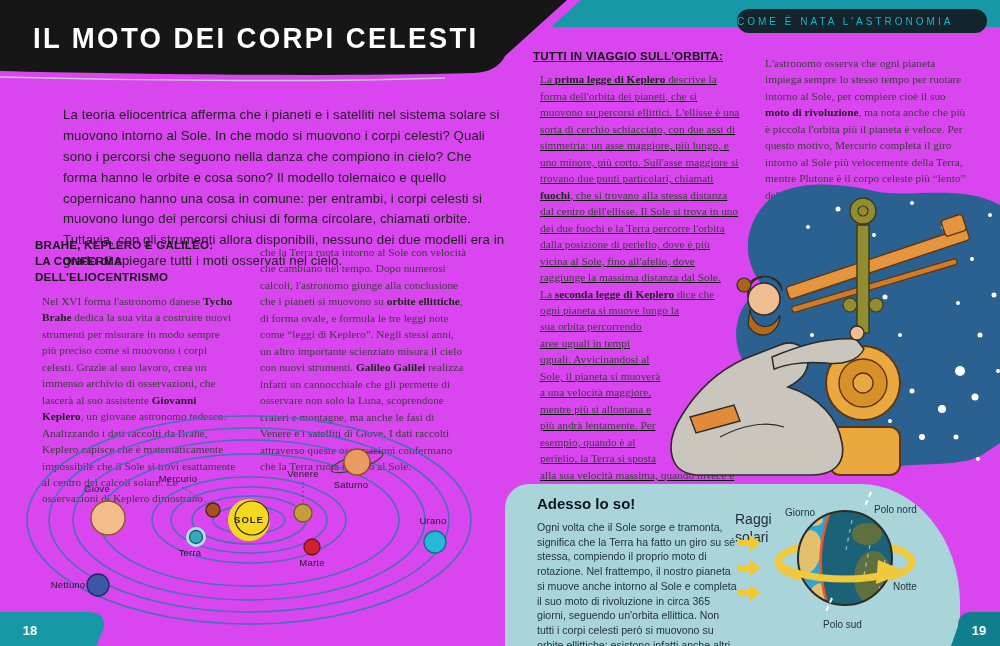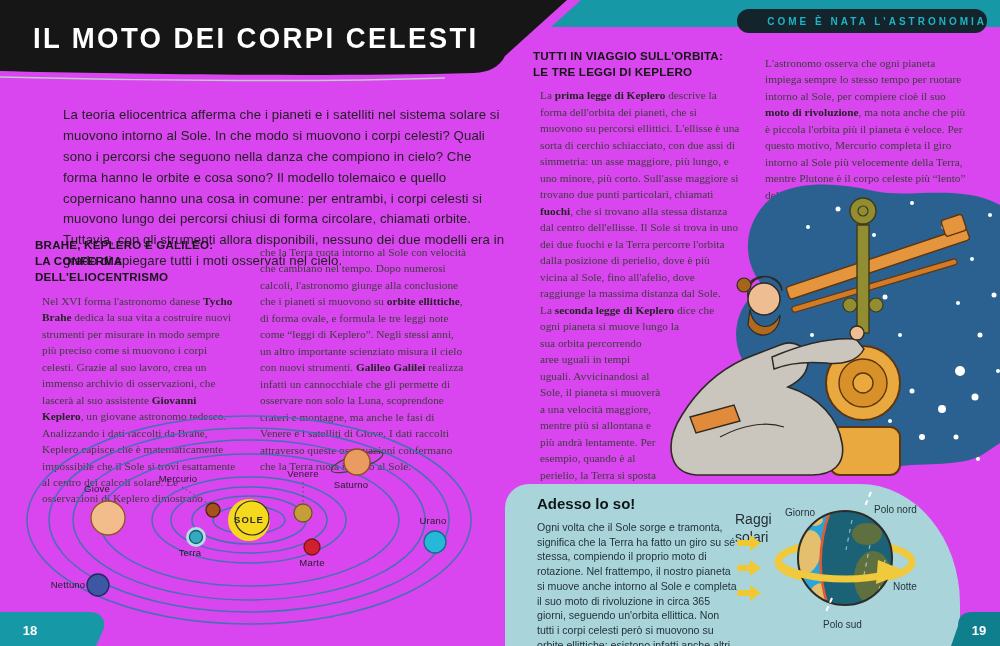--- a/index.html
+++ b/index.html
@@ -6,34 +6,34 @@
   .spread{position:relative;width:1000px;height:646px;background:#d946ef;overflow:hidden;
           font-family:"Liberation Sans",sans-serif;}
   svg text{font-family:"Liberation Sans",sans-serif;}
 
   
   .banner-svg{position:absolute;left:0;top:0;z-index:3;}
   .page-title{position:absolute;left:33px;top:22px;z-index:4;color:#fff;font-weight:bold;
               font-size:29px;letter-spacing:2.5px;white-space:nowrap;
               transform:scaleX(.95);transform-origin:left top;}
   .chapter-pill{position:absolute;left:737px;top:9px;width:250px;height:24px;z-index:4;
-                background:#14242c;border-radius:14px;display:flex;align-items:center;justify-content:flex-end;
-                color:#1fb4c3;font-size:10px;font-weight:bold;letter-spacing:3px;white-space:nowrap;}
+                background:#14242c;border-radius:14px;display:flex;align-items:center;justify-content:flex-start;
+                color:#1fb4c3;font-size:10px;font-weight:normal;letter-spacing:3px;white-space:nowrap;}
 
   
   .intro{position:absolute;left:35px;top:92px;width:445px;font-size:13.2px;line-height:1.58;
          color:#1f1f1f;letter-spacing:.1px;margin-left:28px;}
   .col{position:absolute;}
   .colhead{font-size:11.6px;font-weight:bold;color:#141414;line-height:1.4;letter-spacing:.2px;margin:0 0 5px 0;}
   .serif{font-family:"Liberation Serif","DejaVu Serif",serif;font-size:11.3px;line-height:1.46;
          color:#3d3d3d;white-space:pre-line;margin:7px;}
   .serif b{color:#232323;}
   .lcol1{left:35px;top:237px;width:208px;}
   .lcol2{left:253px;top:237px;width:221px;}
-  .rcol1{left:533px;top:48px;width:214px;}
+  .rcol1{left:533px;top:48px;width:214px;text-decoration:underline;}
   .rcol2{left:758px;top:48px;width:220px;}
   .cutout{float:right;width:78px;height:390px;margin-left:6px;
           shape-outside:polygon(100% 0,100% 58%,0 66%,0 100%,100% 100%);}
 
   
   .tab{position:absolute;z-index:5;}
 
   
   .solar{position:absolute;left:12px;top:410px;z-index:2;}
   .astro{position:absolute;left:660px;top:175px;z-index:1;}
@@ -117,21 +117,20 @@
     <text class="plabel" x="300" y="156" text-anchor="middle">Marte</text>
     <text class="plabel" x="85" y="82" text-anchor="middle">Giove</text>
     <text class="plabel" x="339" y="78" text-anchor="middle">Saturno</text>
     <text class="plabel" x="421" y="114" text-anchor="middle">Urano</text>
     <text class="plabel" x="56" y="178" text-anchor="middle">Nettuno</text>
   </svg>
 
   <div class="col rcol1">
     <div class="colhead">
       <div>TUTTI IN VIAGGIO SULL'ORBITA:</div>
-      <div>LE TRE LEGGI DI KEPLERO</div>
     </div>
     <span class="cutout"></span>
     <p class="serif"><span>La </span><b>prima legge di Keplero</b><span> descrive la forma dell'orbita dei pianeti, che si muovono su percorsi ellittici. L'ellisse è una sorta di cerchio schiacciato, con due assi di simmetria: un asse maggiore, più lungo, e uno minore, più corto. Sull'asse maggiore si trovano due punti particolari, chiamati </span><b>fuochi</b><span>, che si trovano alla stessa distanza dal centro dell'ellisse. Il Sole si trova in uno dei due fuochi e la Terra percorre l'orbita dalla posizione di perielio, dove è più vicina al Sole, fino all'afelio, dove raggiunge la massima distanza dal Sole.
 La </span><b>seconda legge di Keplero</b><span> dice che ogni pianeta si muove lungo la sua orbita percorrendo aree uguali in tempi uguali. Avvicinandosi al Sole, il pianeta si muoverà a una velocità maggiore, mentre più si allontana e più andrà lentamente. Per esempio, quando è al perielio, la Terra si sposta alla sua velocità massima, quando invece è all'afelio raggiunge la velocità minima.
 La </span><b>terza legge di Keplero</b><span> stabilisce la relazione tra il tempo che un pianeta impiega a percorrere la sua orbita, detto </span><b>periodo orbitale</b><span>, e la dimensione dell'orbita stessa.</span></p>
   </div>
   <div class="col rcol2">
     <p class="serif"><span>L'astronomo osserva che ogni pianeta impiega sempre lo stesso tempo per ruotare intorno al Sole, per compiere cioè il suo </span><b>moto di rivoluzione</b><span>, ma nota anche che più è piccola l'orbita più il pianeta è veloce. Per questo motivo, Mercurio completa il giro intorno al Sole più velocemente della Terra, mentre Plutone è il corpo celeste più “lento” del sistema solare.</span></p>
   </div>
 

